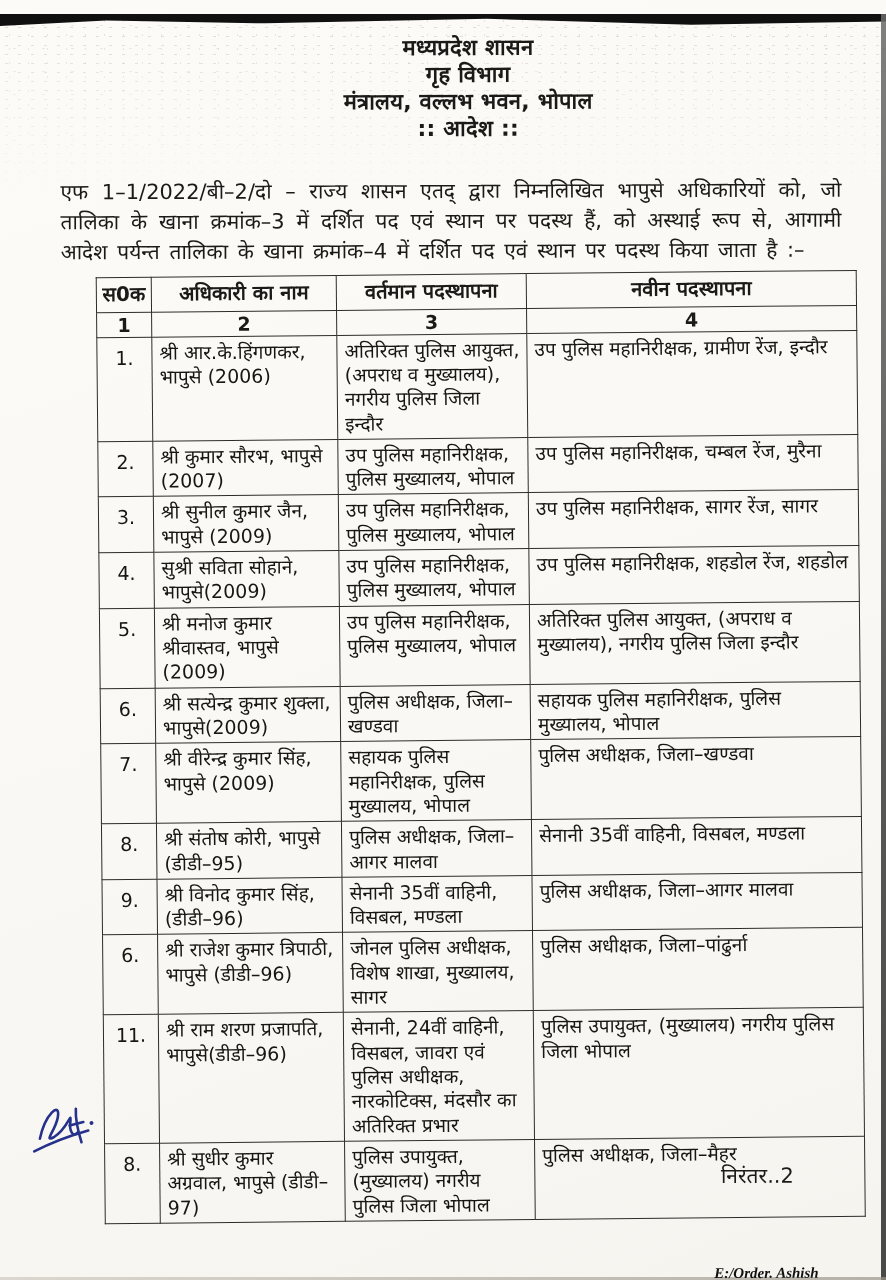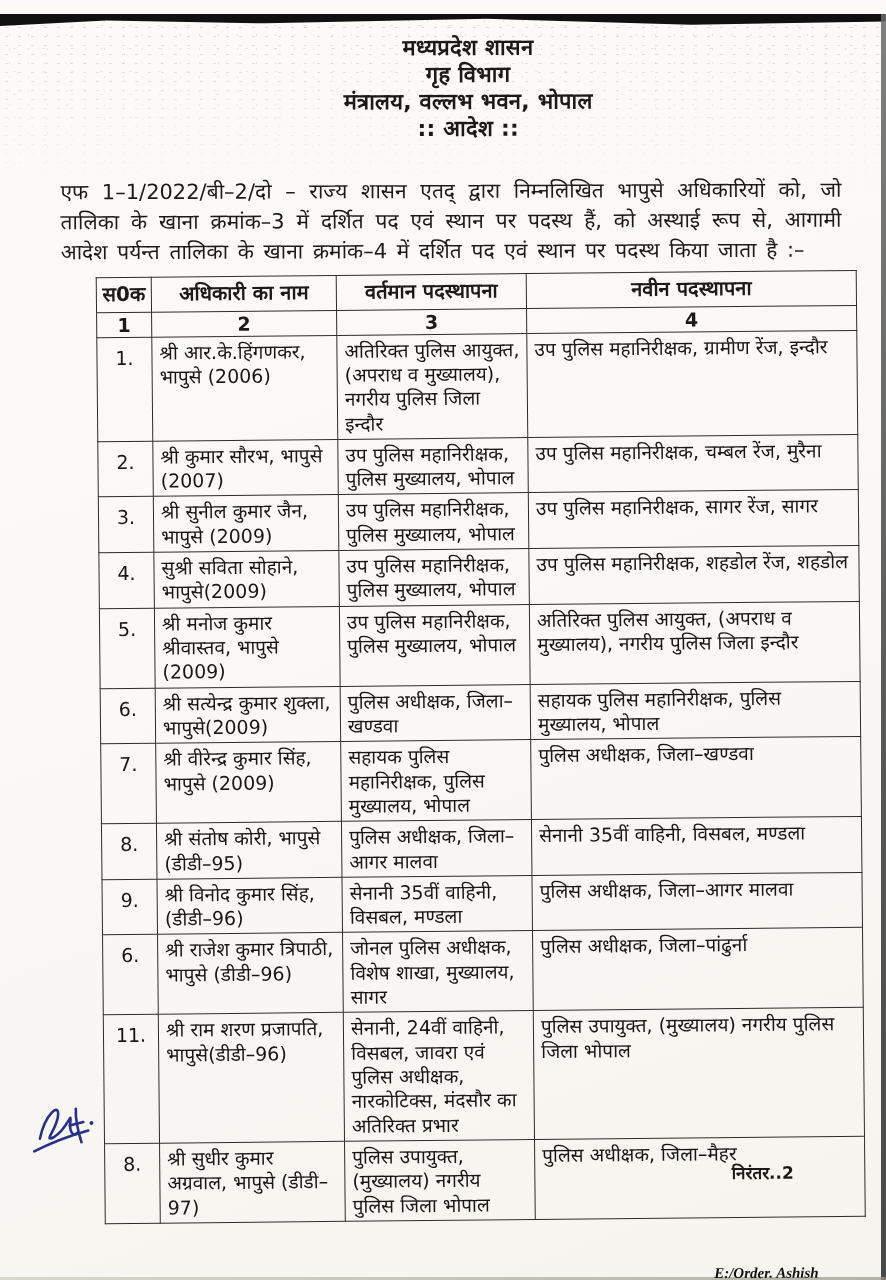--- a/index.html
+++ b/index.html
@@ -62,21 +62,21 @@
     border:1.6px solid #2e2c2a;padding:3px 7px;vertical-align:top;
     overflow:hidden;
   }
   .order-table thead th{font-weight:bold;text-align:center;font-size:20px;padding:4px 4px;}
   .order-table thead tr.colnums th{font-size:19px;padding:1px 4px;line-height:22px;}
   .order-table td.sno{text-align:center;padding-top:8px;}
   .order-table td{color:#181614;}
   
   .continuation{
     position:absolute;top:1148px;right:94px;
-    font-weight:bold;font-size:17px;
+    font-weight:normal;font-size:21px;
   }
   .fileref{
     position:absolute;top:1252px;left:712px;
     font-family:"Liberation Serif","DejaVu Serif",serif;
     font-weight:bold;font-style:italic;font-size:15px;color:#111;
   }
   .signature{position:absolute;top:1068px;left:22px;width:95px;height:85px;transform:rotate(-6deg);}
 </style>
 </head>
 <body>

